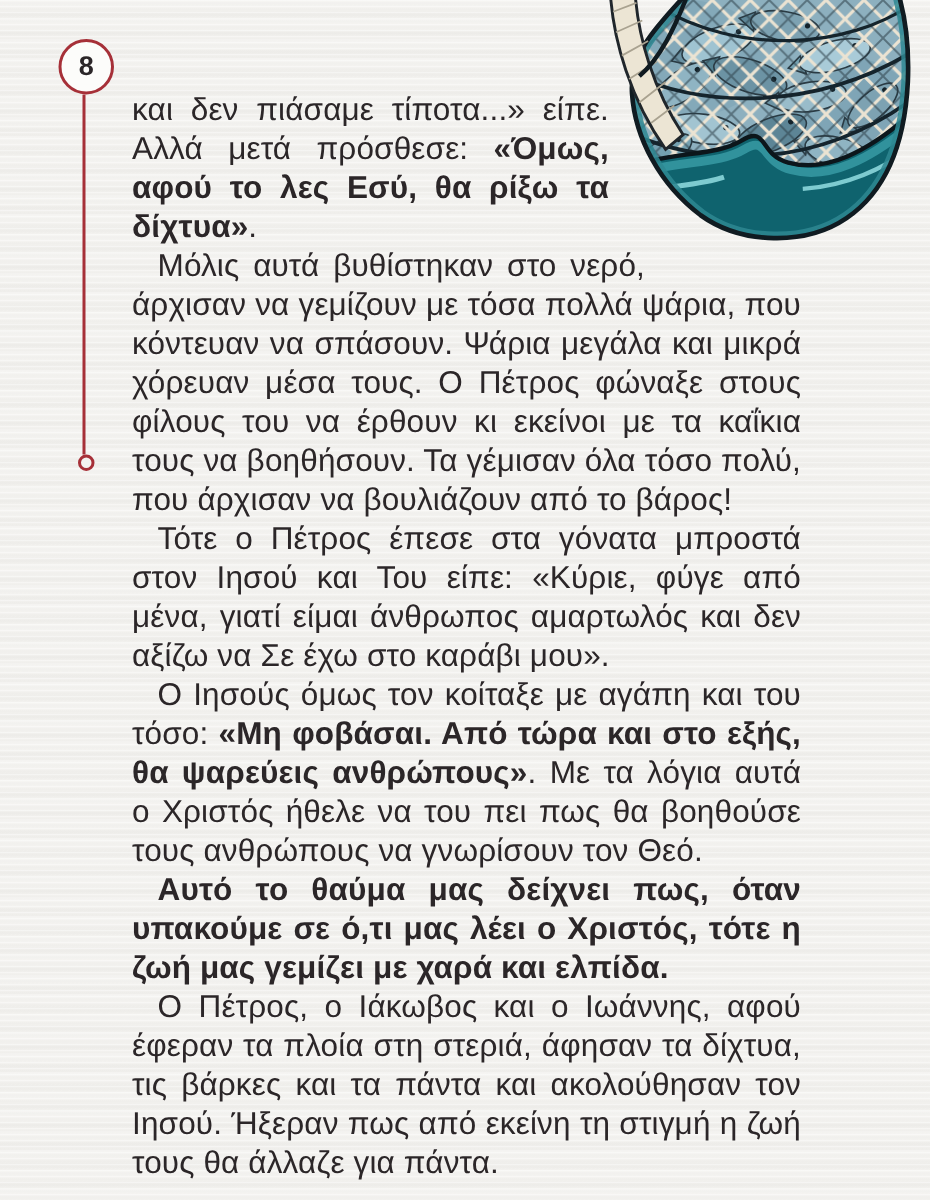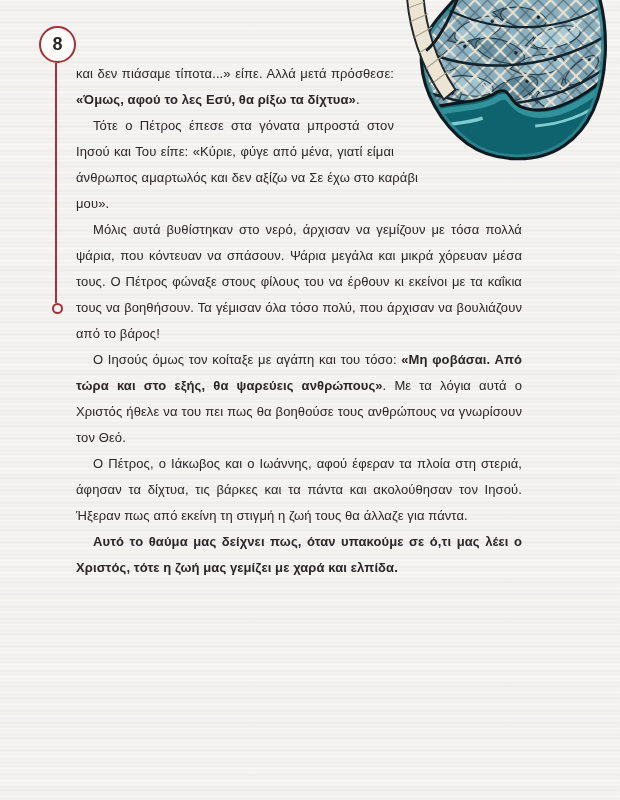--- a/index.html
+++ b/index.html
@@ -38,23 +38,23 @@
     width:7px;height:7px;border-radius:50%;
     border:2px solid #a63038;background:#f3f2ef;z-index:2;
   }
   
   .illustration{
     position:absolute;top:0;right:7px;
     width:214px;height:164px;z-index:1;pointer-events:none;
   }
   
   .text-col{
-    position:absolute;left:76px;top:61px;width:446px;z-index:2;
+    position:absolute;left:88px;top:61px;width:446px;z-index:2;
     color:#2b2628;
-    font-size:13px;line-height:26px;letter-spacing:0.1px;
+    font-size:21px;line-height:26px;letter-spacing:0.1px;
   }
   .text-col p{
     margin:0;text-align:justify;
   }
   .text-col p.indent{text-indent:17px;}
   .text-col .b{font-weight:700;}
   .wrap-a{float:right;width:128px;height:80px;}
   .wrap-b{float:right;clear:right;width:104px;height:27px;}
 </style>
 </head>
@@ -188,20 +188,20 @@
   <div class="page-badge">
     <span>8</span>
   </div>
   <div class="margin-line"></div>
   <div class="margin-line-dot"></div>
 
   <main class="text-col" id="text-col">
     <div class="wrap-a"></div>
     <div class="wrap-b"></div>
   <p class=""><span>και δεν πιάσαμε τίποτα...» είπε. Αλλά μετά πρόσθεσε: </span><span class="b">«Όμως, αφού το λες Εσύ, θα ρίξω τα δίχτυα»</span><span>.</span></p>
+      <p class="indent"><span>Μόλις αυτά βυθίστηκαν στο νερό, άρχισαν να γεμίζουν με τόσα πολλά ψάρια, που κόντευαν να σπάσουν. Ψάρια μεγάλα και μικρά χόρευαν μέσα τους. Ο Πέτρος φώναξε στους φίλους του να έρθουν κι εκείνοι με τα καΐκια τους να βοηθήσουν. Τα γέμισαν όλα τόσο πολύ, που άρχισαν να βουλιάζουν από το βάρος!</span></p>
       <p class="indent"><span>Τότε ο Πέτρος έπεσε στα γόνατα μπροστά στον Ιησού και Του είπε: «Κύριε, φύγε από μένα, γιατί είμαι άνθρωπος αμαρτωλός και δεν αξίζω να Σε έχω στο καράβι μου».</span></p>
-      <p class="indent"><span>Μόλις αυτά βυθίστηκαν στο νερό, άρχισαν να γεμίζουν με τόσα πολλά ψάρια, που κόντευαν να σπάσουν. Ψάρια μεγάλα και μικρά χόρευαν μέσα τους. Ο Πέτρος φώναξε στους φίλους του να έρθουν κι εκείνοι με τα καΐκια τους να βοηθήσουν. Τα γέμισαν όλα τόσο πολύ, που άρχισαν να βουλιάζουν από το βάρος!</span></p>
       <p class="indent"><span>Ο Ιησούς όμως τον κοίταξε με αγάπη και του τόσο: </span><span class="b">«Μη φοβάσαι. Από τώρα και στο εξής, θα ψαρεύεις ανθρώπους»</span><span>. Με τα λόγια αυτά ο Χριστός ήθελε να του πει πως θα βοηθούσε τους ανθρώπους να γνωρίσουν τον Θεό.</span></p>
+      <p class="indent"><span class="b">Αυτό το θαύμα μας δείχνει πως, όταν υπακούμε σε ό,τι μας λέει ο Χριστός, τότε η ζωή μας γεμίζει με χαρά και ελπίδα.</span></p>
       <p class="indent"><span>Ο Πέτρος, ο Ιάκωβος και ο Ιωάννης, αφού έφεραν τα πλοία στη στεριά, άφησαν τα δίχτυα, τις βάρκες και τα πάντα και ακολούθησαν τον Ιησού. Ήξεραν πως από εκείνη τη στιγμή η ζωή τους θα άλλαζε για πάντα.</span></p>
-      <p class="indent"><span class="b">Αυτό το θαύμα μας δείχνει πως, όταν υπακούμε σε ό,τι μας λέει ο Χριστός, τότε η ζωή μας γεμίζει με χαρά και ελπίδα.</span></p>
     </main>
 
 </div>
 
 </body></html>

